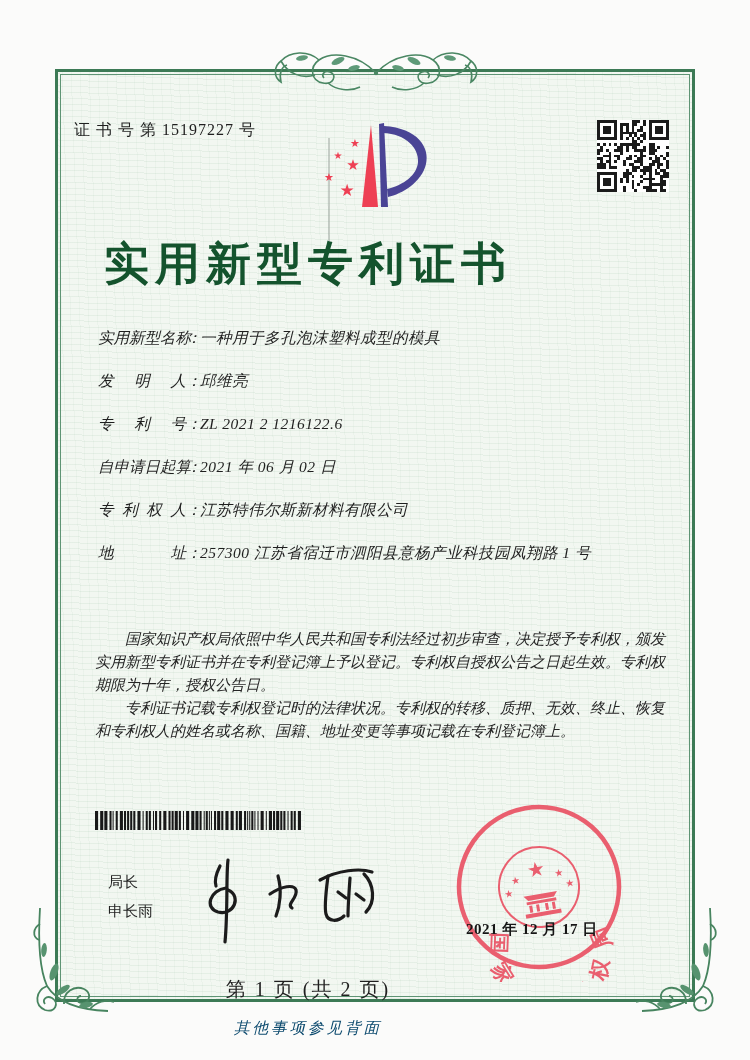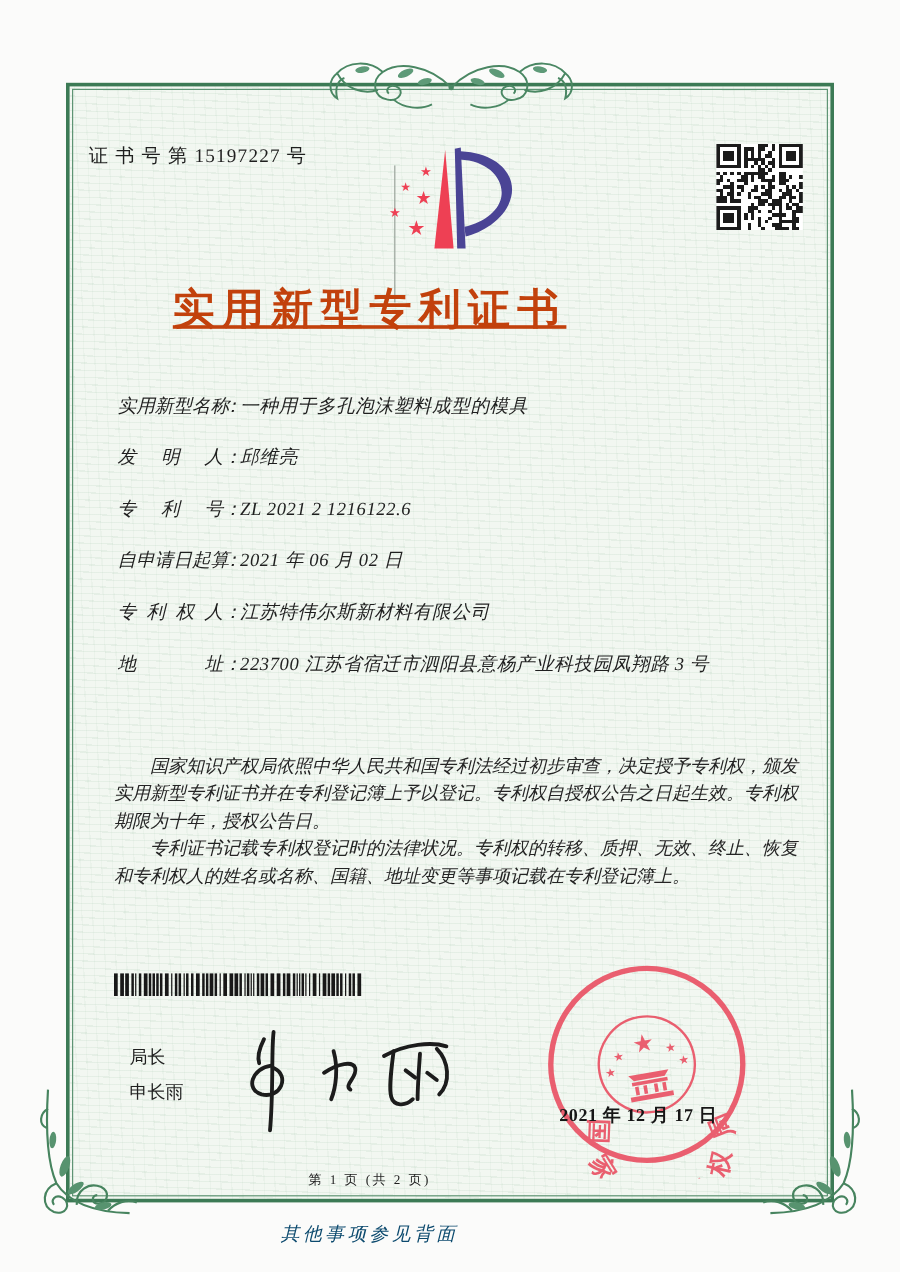--- a/index.html
+++ b/index.html
@@ -26,21 +26,21 @@
   .frame::after{
     content:'';position:absolute;inset:2px;border:1px solid #5e9474;
   }
 
   .abs{position:absolute;}
 
   .cert-no{left:74px;top:120px;font-size:16px;letter-spacing:1px;}
 
   .title{
     left:0;right:0;top:234px;text-align:center;
-    font-size:35px;font-weight:bold;letter-spacing:6px;color:#c2410c;text-decoration:underline;
+    font-size:45px;font-weight:bold;letter-spacing:6px;color:#14532d;
   }
 
   .fields{left:98px;top:328px;width:570px;font-size:15.5px;}
   .frow{height:43px;white-space:nowrap;font-style:italic;}
   .flabel{
     display:inline-block;width:88px;
     text-align:justify;text-align-last:justify;
     vertical-align:top;
   }
   .fcolon{display:inline-block;width:14px;}
@@ -53,21 +53,21 @@
   .paras p{margin:0;text-indent:2em;}
 
   .barcode-wrap{left:95px;top:811px;}
   .signer{left:108px;top:868px;font-size:15px;line-height:29px;}
   .sig-svg{left:192px;top:846px;}
 
   .seal-wrap{left:444px;top:792px;width:190px;height:190px;}
   .seal-date{left:466px;top:920px;font-size:15px;color:#161616;
     letter-spacing:0.5px;z-index:5;font-weight:bold;}
 
-  .page-no{left:0;right:0;top:976px;text-align:center;font-size:11px;letter-spacing:2px;}
+  .page-no{left:0;right:0;top:976px;text-align:center;font-size:20px;letter-spacing:2px;}
   .back-note{left:0;right:0;top:1018px;text-align:center;font-size:15.5px;
     font-style:italic;letter-spacing:3px;color:#0c4a6e;}
 
   .logo-wrap{left:318px;top:118px;}
   .qr-wrap{left:597px;top:120px;}
 
   .orn-top{left:266px;top:46px;}
   .orn-bl{left:30px;top:906px;}
   .orn-br{left:625px;top:906px;transform:scaleX(-1);}
 </style>
@@ -460,21 +460,21 @@
     <div class="frow">
       <span class="flabel">专利号</span><span class="fcolon">：</span><span class="fvalue">ZL 2021 2 1216122.6</span>
     </div>
     <div class="frow">
       <span class="flabel">自申请日起算</span><span class="fcolon">：</span><span class="fvalue">2021 年 06 月 02 日</span>
     </div>
     <div class="frow">
       <span class="flabel">专利权人</span><span class="fcolon">：</span><span class="fvalue">江苏特伟尔斯新材料有限公司</span>
     </div>
     <div class="frow">
-      <span class="flabel">地址</span><span class="fcolon">：</span><span class="fvalue">223700 江苏省宿迁市泗阳县意杨产业科技园凤翔路 3 号</span>
+      <span class="flabel">地址</span><span class="fcolon">：</span><span class="fvalue">257300 江苏省宿迁市泗阳县意杨产业科技园凤翔路 1 号</span>
     </div>
   </div>
 
   <div class="abs paras">
     <p>国家知识产权局依照中华人民共和国专利法经过初步审查，决定授予专利权，颁发实用新型专利证书并在专利登记簿上予以登记。专利权自授权公告之日起生效。专利权期限为十年，授权公告日。</p>
     <p>专利证书记载专利权登记时的法律状况。专利权的转移、质押、无效、终止、恢复和专利权人的姓名或名称、国籍、地址变更等事项记载在专利登记簿上。</p>
   </div>
 
   <svg class="abs barcode-wrap" width="207" height="19" viewBox="0 0 200 20" preserveAspectRatio="none">
     <g id="bc-bars" fill="#181818">

